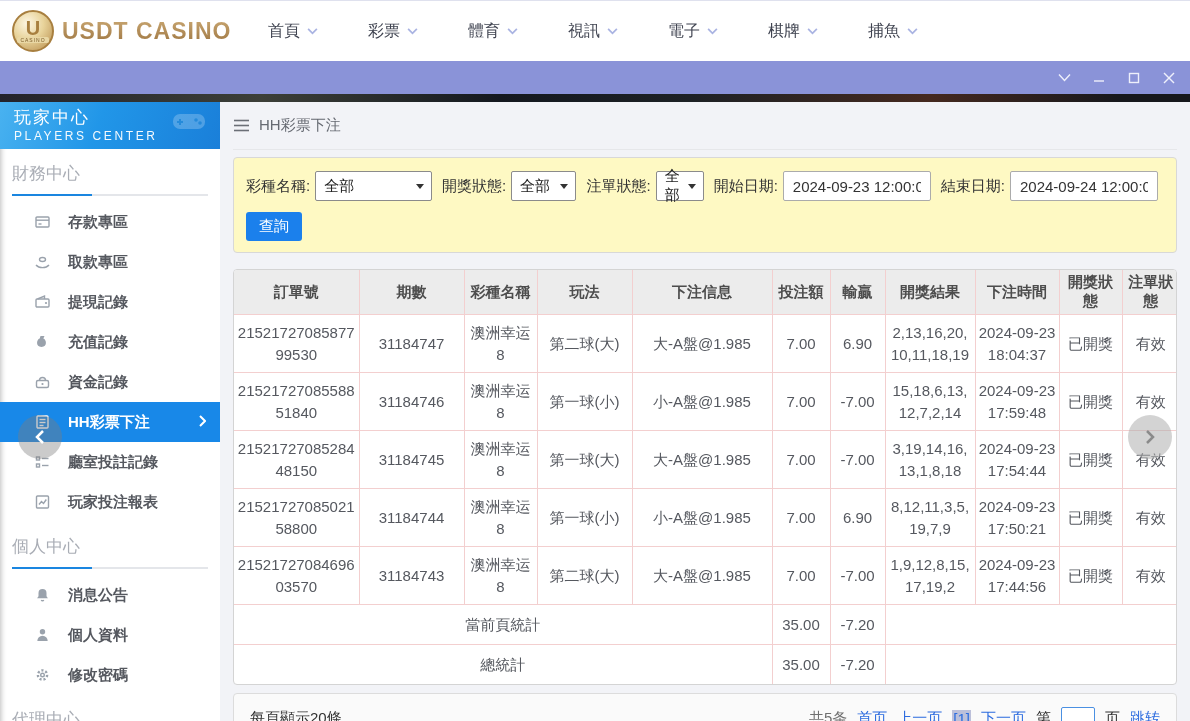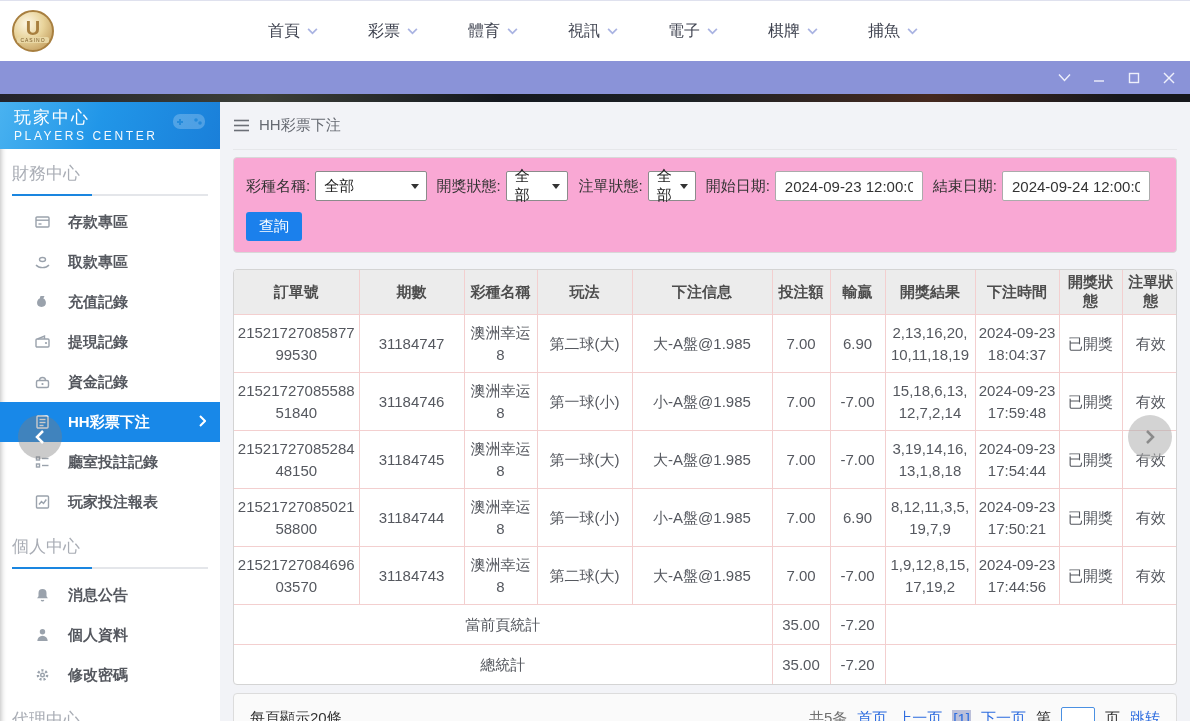--- a/index.html
+++ b/index.html
@@ -49,21 +49,21 @@
   .sb-item.active svg{stroke:#fff;}
   .sb-item .item-chev{position:absolute;right:14px;top:13px;}
   .sb-item .item-chev polyline{fill:none;stroke:#fff;stroke-width:2;}
 
   
   .content{flex:1;padding:0 13px;box-sizing:border-box;background:#f2f3f7;min-width:0;}
   .crumb-row{height:47px;display:flex;align-items:center;gap:9px;border-bottom:1px solid #e6e7ea;}
   .hamburger{cursor:pointer;display:flex;}
   .crumb-title{font-size:15px;color:#666a72;}
 
-  .filter-card{margin-top:7px;background:#f9a8d4;border:1px solid #d8d8d8;border-radius:4px;padding:13px 16px 11px 12px;}
+  .filter-card{margin-top:7px;background:#fef9c3;border:1px solid #d8d8d8;border-radius:4px;padding:13px 8px 11px 12px;}
   .filter-row{display:flex;align-items:center;}
   .f-label{font-size:15px;color:#333;margin-right:5px;white-space:nowrap;}
   .select-box{height:30px;border:1px solid #8b8b8b;border-radius:2px;background:#fff;display:flex;align-items:center;justify-content:space-between;padding:0 7px 0 8px;box-sizing:border-box;cursor:pointer;margin-right:10px;}
   .select-box .val{font-size:15px;color:#222;}
   .sel-chev{width:0;height:0;border-left:4px solid transparent;border-right:4px solid transparent;border-top:5px solid #333;margin-left:8px;}
   .sel-lottery{width:118px;}
   .sel-draw{width:66px;}
   .sel-order{width:48px;}
   .date-input{height:30px;width:148px;border:1px solid #ababab;border-radius:2px;font-size:15px;color:#333;padding:0 9px;box-sizing:border-box;margin-right:10px;font-family:inherit;}
   .btn-query{margin-top:11px;background:#1b80ec;color:#fff;border:none;border-radius:3px;font-size:15px;padding:5px 13px;cursor:pointer;font-family:inherit;}
@@ -100,20 +100,21 @@
 <body>
 
 <div id="app">
 
   <div class="win-header">
     <div class="logo-wrap">
       <div class="logo-badge">
         <span class="mono">U</span>
         <span class="ribbon">CASINO</span>
       </div>
+      <span class="logo-text">USDT CASINO</span>
     </div>
     <div class="main-nav">
       <div class="nav-item">
         <span class="lbl">首頁</span>
         <svg class="chev-down" viewBox="0 0 12 8">
             <polyline points="1,1 6,6 11,1"></polyline>
           </svg>
       </div>
       <div class="nav-item">
         <span class="lbl">彩票</span>
@@ -209,31 +210,31 @@
       </div>
       <div class="sb-item">
         <svg width="17" height="16" viewBox="0 0 16 16">
             <ellipse cx="8" cy="5.5" rx="3" ry="2"></ellipse>
             <path d="M1.5 11 c3 3.5 10 3.5 13 0"></path>
           </svg>
         <span class="lbl">取款專區</span>
       </div>
       <div class="sb-item">
         <svg width="17" height="16" viewBox="0 0 16 16">
-            <path class="fl" d="M6 2 h4 l-1.2 2.6 c3.2 .8 4.4 8.4 -1.8 8.4 s-5 -7.6 -1.8 -8.4 z"></path>
-          </svg>
-        <span class="lbl">充值記錄</span>
-      </div>
-      <div class="sb-item">
-        <svg width="17" height="16" viewBox="0 0 16 16">
             <rect x="1.5" y="5" width="13" height="8" rx="1"></rect>
             <path d="M3 5 L10 2 v3"></path>
             <circle class="fl" cx="11.5" cy="9" r="1.1"></circle>
           </svg>
         <span class="lbl">提現記錄</span>
+      </div>
+      <div class="sb-item">
+        <svg width="17" height="16" viewBox="0 0 16 16">
+            <path class="fl" d="M6 2 h4 l-1.2 2.6 c3.2 .8 4.4 8.4 -1.8 8.4 s-5 -7.6 -1.8 -8.4 z"></path>
+          </svg>
+        <span class="lbl">充值記錄</span>
       </div>
       <div class="sb-item">
         <svg width="17" height="16" viewBox="0 0 16 16">
             <rect x="2" y="6.5" width="12" height="7" rx="1.5"></rect>
             <path d="M5 6.5 a3 3 0 0 1 6 0"></path>
             <circle class="fl" cx="8" cy="10" r="1.1"></circle>
           </svg>
         <span class="lbl">資金記錄</span>
       </div>
       <div class="sb-item active">

